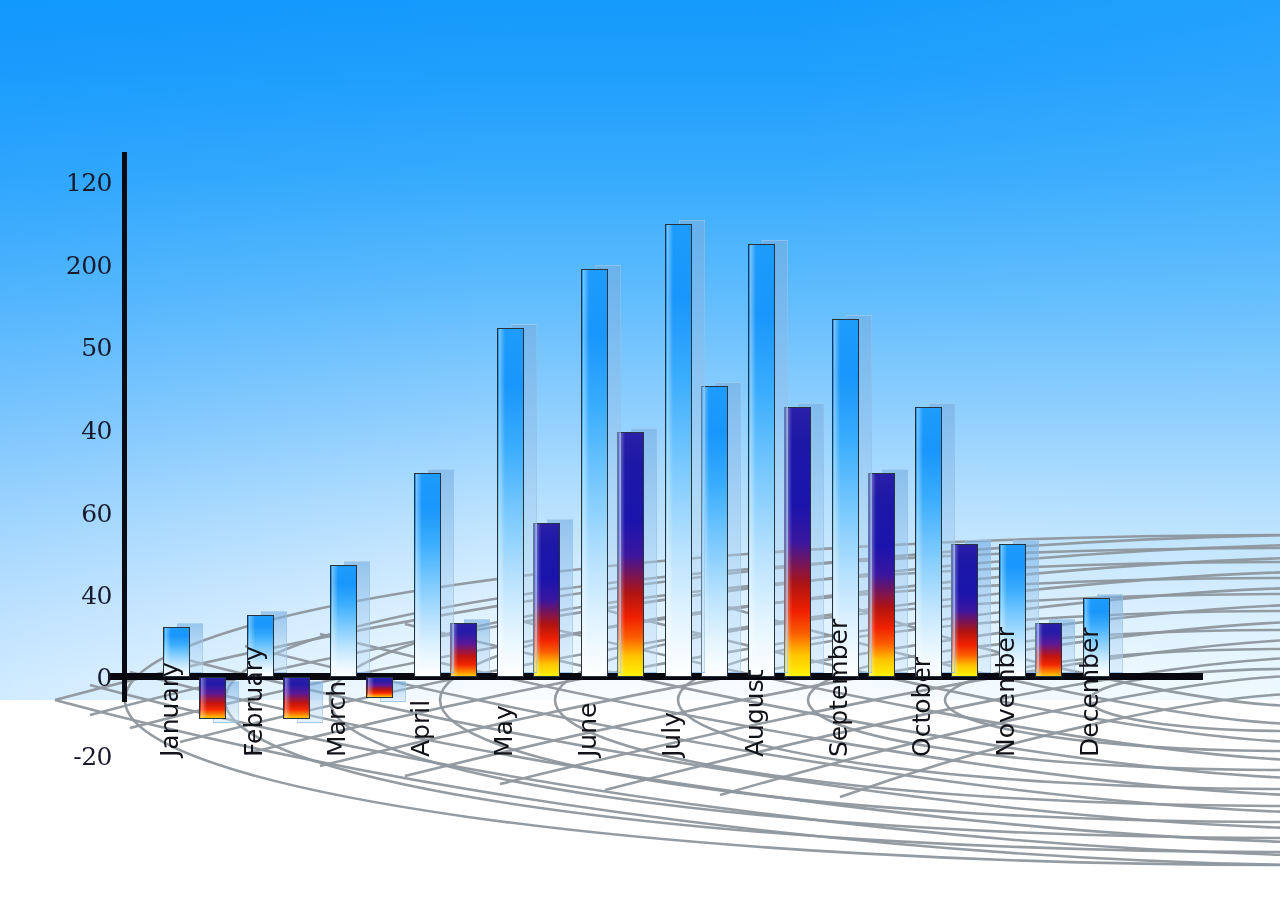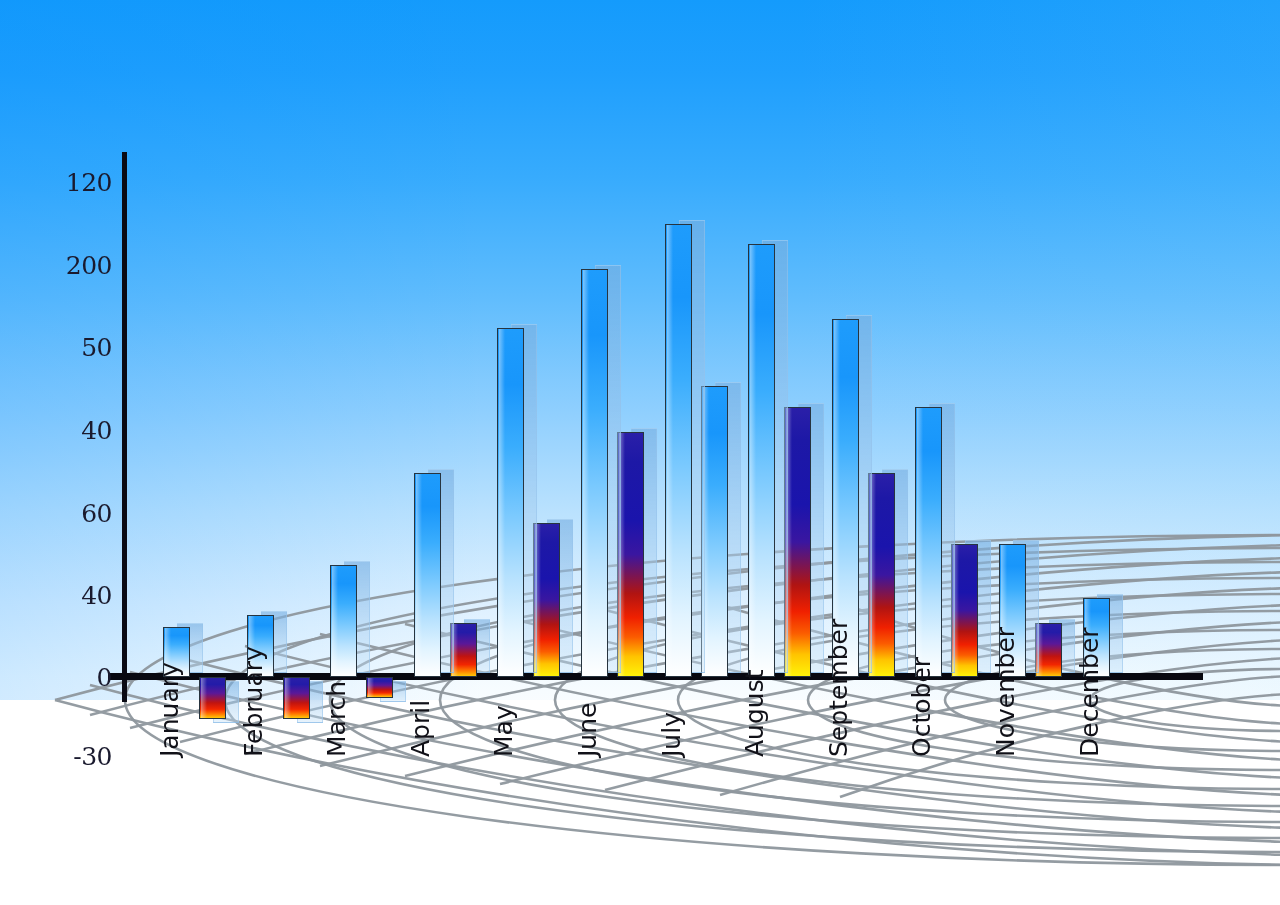--- a/index.html
+++ b/index.html
@@ -159,21 +159,21 @@
     <div class="xaxis-line"></div>
 
     <div class="ytick-wrap">
       <div class="ytick" style="top:168px;">120</div>
       <div class="ytick" style="top:251px;">200</div>
       <div class="ytick" style="top:333px;">50</div>
       <div class="ytick" style="top:416px;">40</div>
       <div class="ytick" style="top:499px;">60</div>
       <div class="ytick" style="top:581px;">40</div>
       <div class="ytick" style="top:663px;">0</div>
-      <div class="ytick" style="top:742px;">-30</div>
+      <div class="ytick" style="top:742px;">-20</div>
     </div>
 
     <div id="bars">
         <div class="bar neg" style="left: 199px; top: 677px; height: 41.6px;">
           <div class="shadow" style="height: 41.6px;"></div>
           <div class="face s2 short" style="height: 41.6px;">
             <div class="gloss"></div>
           </div>
         </div>
         <div class="bar" style="left: 163px; top: 627.08px; height: 49.92px;">

